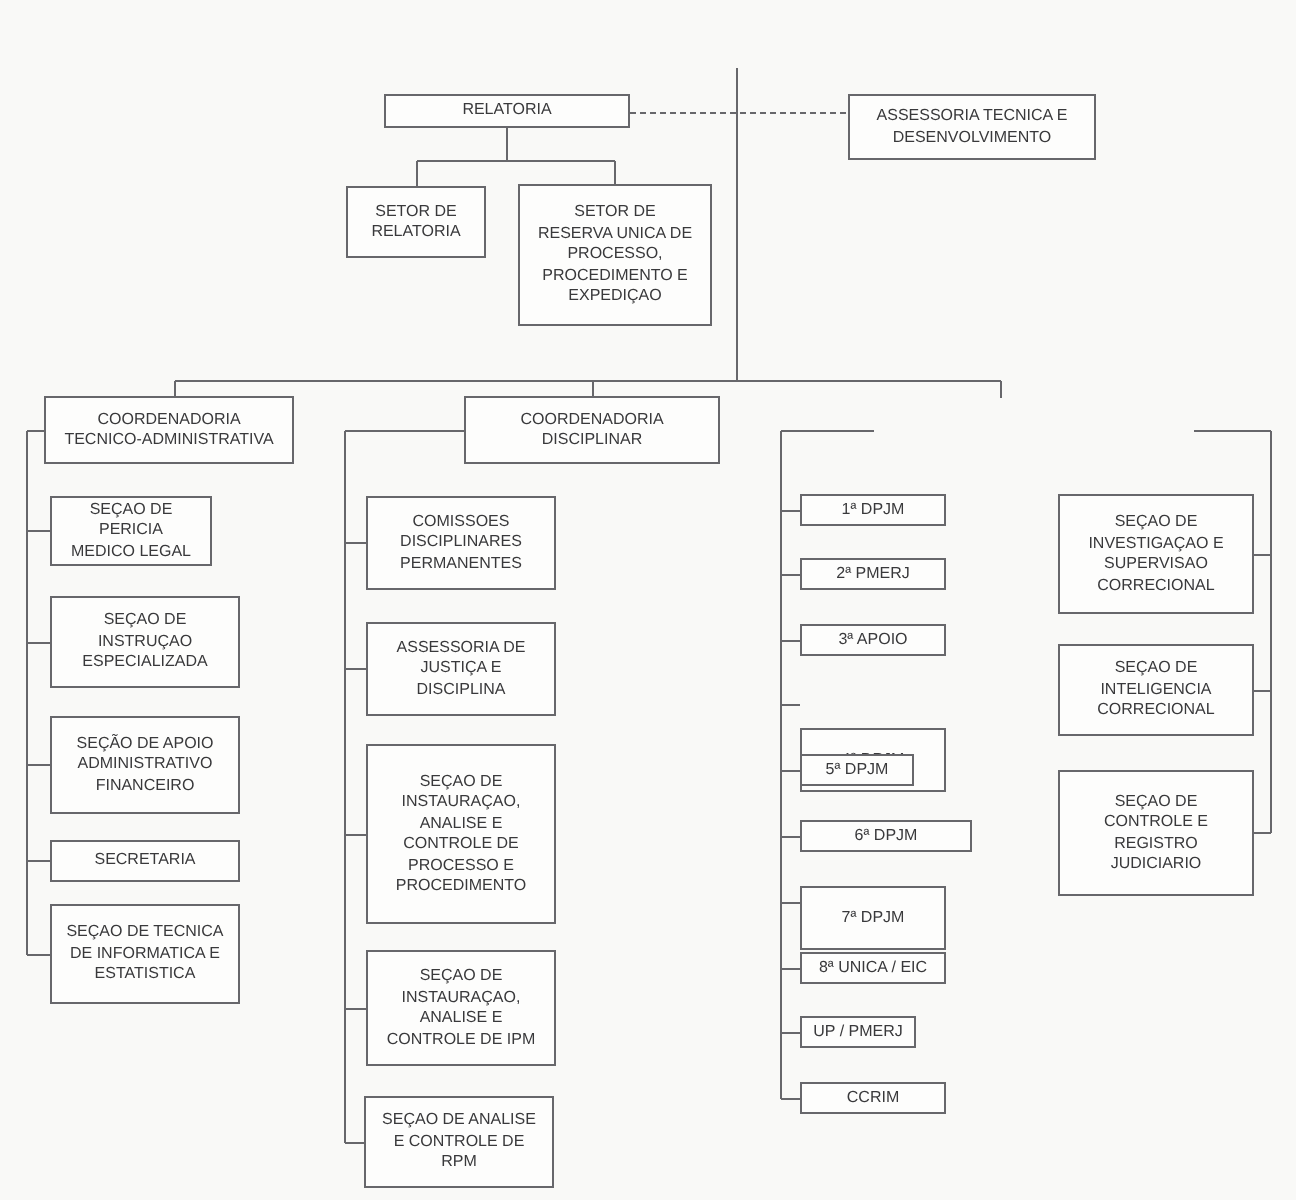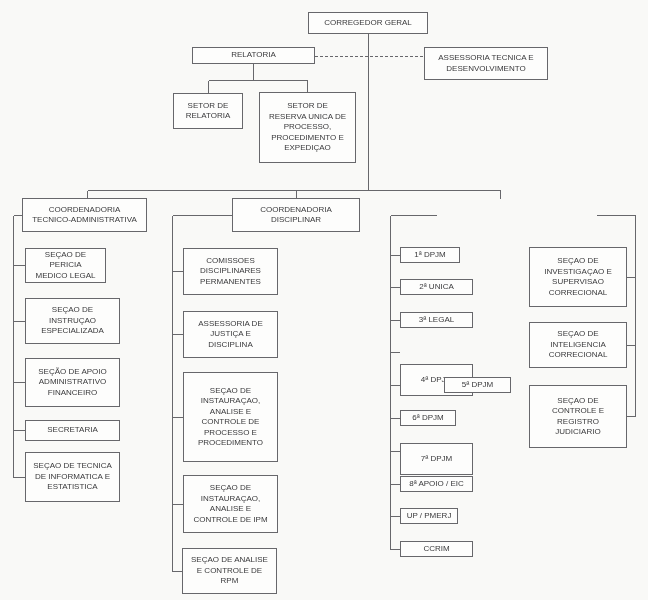--- a/index.html
+++ b/index.html
@@ -92,21 +92,20 @@
     <line x1="390.5" y1="516.5" x2="400" y2="516.5"></line>
     <line x1="390.5" y1="549.5" x2="400" y2="549.5"></line>
 
     <line x1="597" y1="215.5" x2="635.5" y2="215.5"></line>
     <line x1="635.5" y1="215.5" x2="635.5" y2="416.5"></line>
     <line x1="627" y1="277.5" x2="635.5" y2="277.5"></line>
     <line x1="627" y1="345.5" x2="635.5" y2="345.5"></line>
     <line x1="627" y1="416.5" x2="635.5" y2="416.5"></line>
   </svg>
 
-  <div class="node" style="left:308px; top:12px; width:120px; height:22px;">CORREGEDOR GERAL</div>
 
   <div class="node" style="left:192px; top:47px; width:123px; height:17px;">RELATORIA</div>
 
   <div class="node" style="left:424px; top:47px; width:124px; height:33px;">ASSESSORIA TECNICA E
 DESENVOLVIMENTO</div>
 
   <div class="node" style="left:173px; top:93px; width:70px; height:36px;">SETOR DE
 RELATORIA</div>
 
   <div class="node" style="left:259px; top:92px; width:97px; height:71px;">SETOR DE
@@ -156,28 +155,28 @@
   <div class="node" style="left:183px; top:475px; width:95px; height:58px;">SEÇAO DE
 INSTAURAÇAO,
 ANALISE E
 CONTROLE DE IPM</div>
 
   <div class="node" style="left:182px; top:548px; width:95px; height:46px;">SEÇAO DE ANALISE
 E CONTROLE DE
 RPM</div>
 
 
-  <div class="node" style="left:400px; top:247px; width:60px; height:16px;">1ª DPJM</div>
-  <div class="node" style="left:400px; top:279px; width:73px; height:16px;">2ª UNICA</div>
-  <div class="node" style="left:400px; top:312px; width:73px; height:16px;">3ª LEGAL</div>
+  <div class="node" style="left:400px; top:247px; width:73px; height:16px;">1ª DPJM</div>
+  <div class="node" style="left:400px; top:279px; width:73px; height:16px;">2ª PMERJ</div>
+  <div class="node" style="left:400px; top:312px; width:73px; height:16px;">3ª APOIO</div>
   <div class="node" style="left:400px; top:344px; width:73px; height:32px;margin-top:20px;">4ª DPJM</div>
-  <div class="node" style="left:400px; top:377px; width:67px; height:16px;margin-left:44px;">5ª DPJM</div>
-  <div class="node" style="left:400px; top:410px; width:56px; height:16px;">6ª DPJM</div>
+  <div class="node" style="left:400px; top:377px; width:57px; height:16px;">5ª DPJM</div>
+  <div class="node" style="left:400px; top:410px; width:86px; height:16px;">6ª DPJM</div>
   <div class="node" style="left:400px; top:443px; width:73px; height:32px;">7ª DPJM</div>
-  <div class="node" style="left:400px; top:476px; width:73px; height:16px;">8ª APOIO / EIC</div>
+  <div class="node" style="left:400px; top:476px; width:73px; height:16px;">8ª UNICA / EIC</div>
   <div class="node" style="left:400px; top:508px; width:58px; height:16px;">UP / PMERJ</div>
   <div class="node" style="left:400px; top:541px; width:73px; height:16px;">CCRIM</div>
 
   <div class="node" style="left:529px; top:247px; width:98px; height:60px;">SEÇAO DE
 INVESTIGAÇAO E
 SUPERVISAO
 CORRECIONAL</div>
 
   <div class="node" style="left:529px; top:322px; width:98px; height:46px;">SEÇAO DE
 INTELIGENCIA

